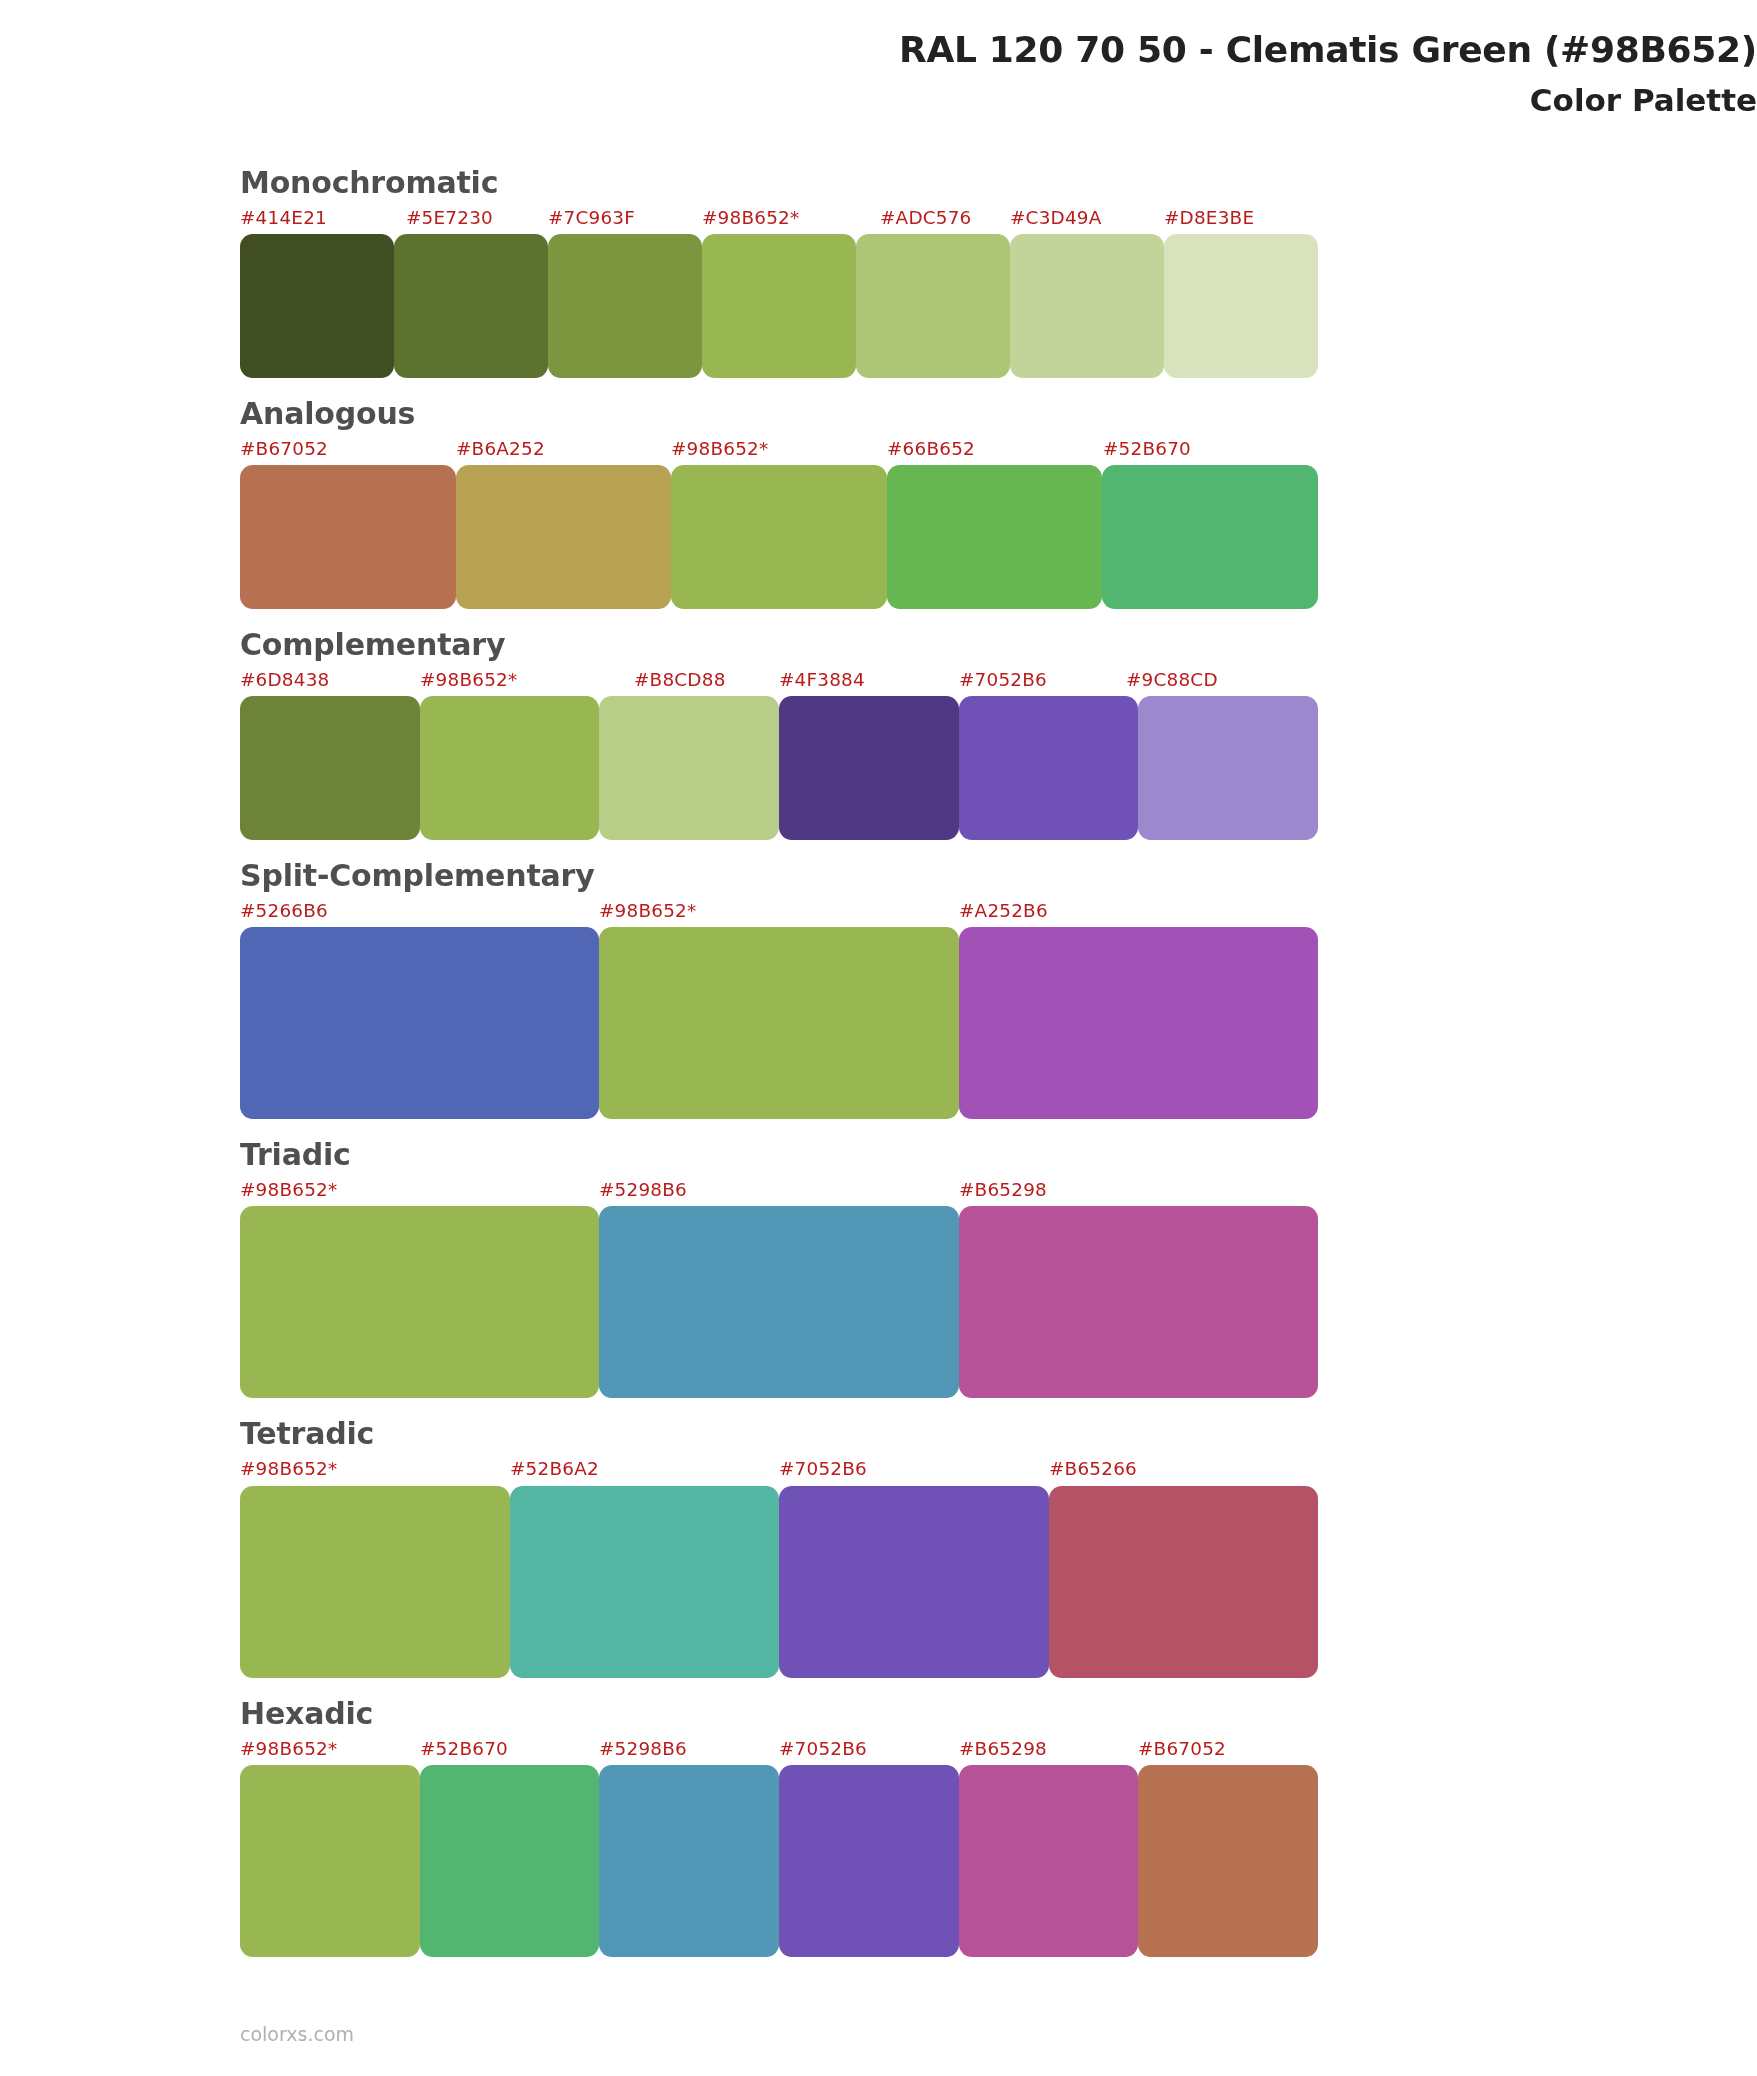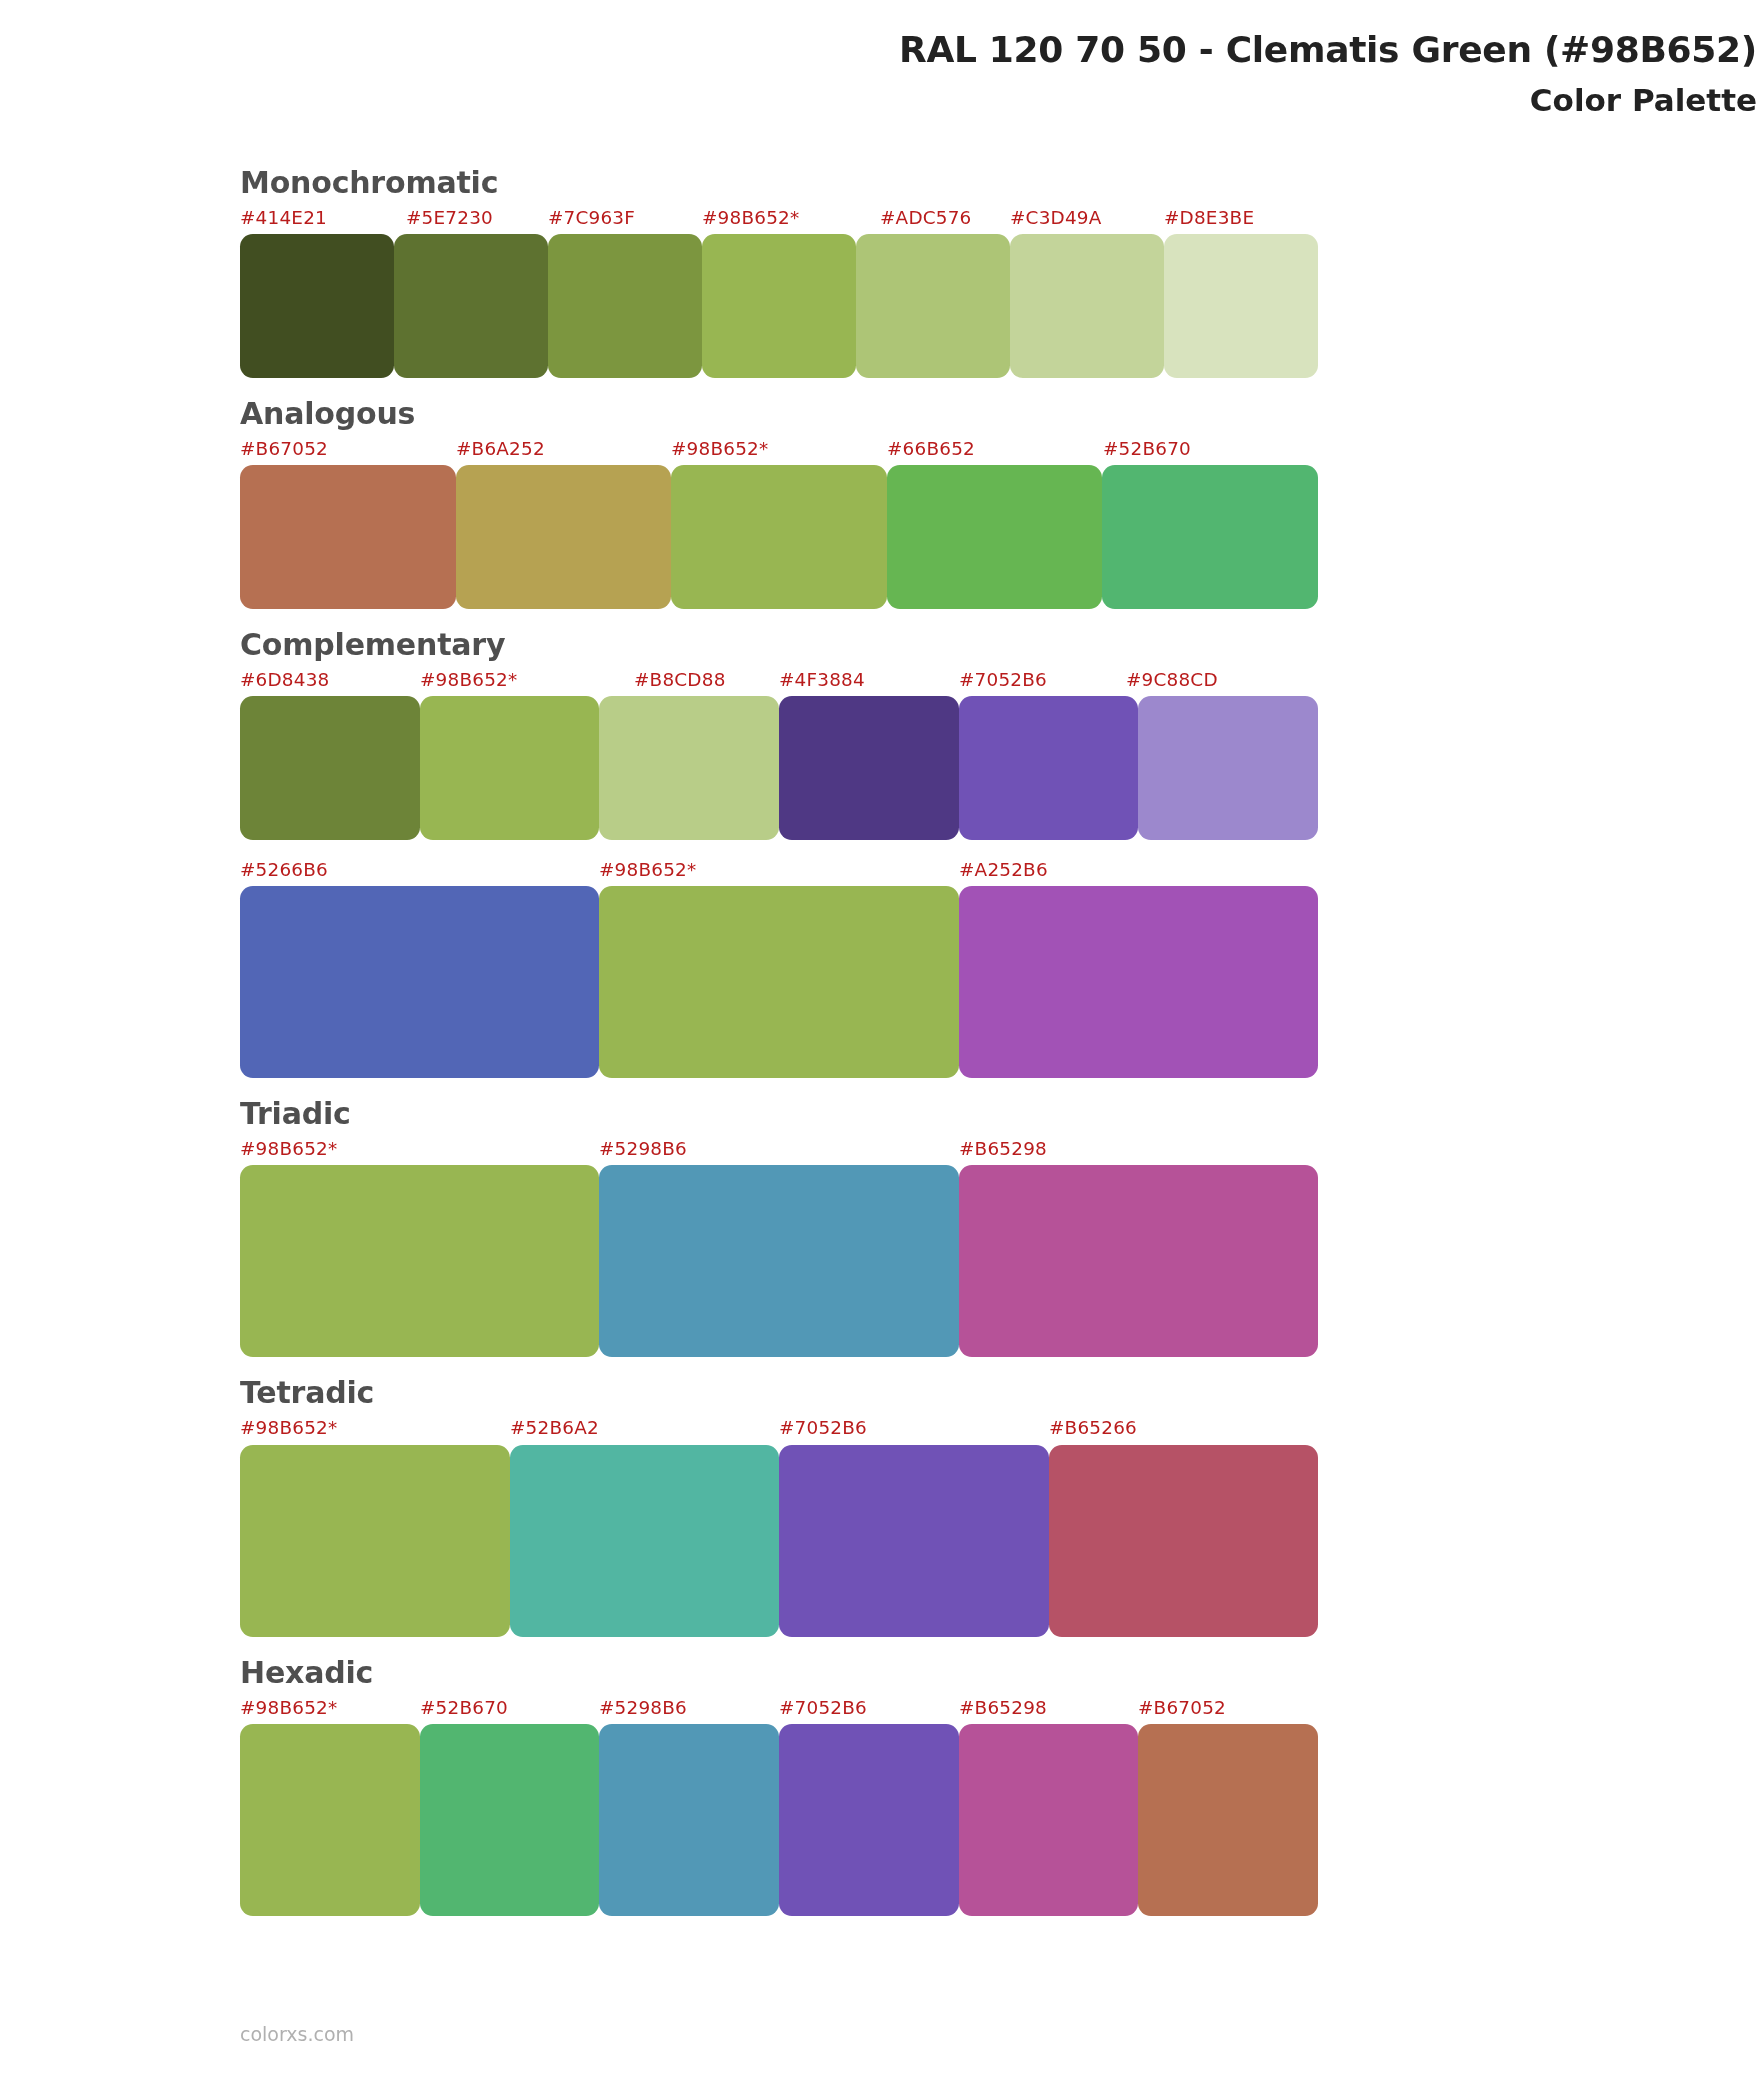--- a/index.html
+++ b/index.html
@@ -167,20 +167,21 @@
         <div class="swatch-row">
           <div class="swatch" title="#6D8438" style="background: rgb(109, 132, 56);"></div>
           <div class="swatch" title="#98B652*" style="background: rgb(152, 182, 82);"></div>
           <div class="swatch" title="#B8CD88" style="background: rgb(184, 205, 136);"></div>
           <div class="swatch" title="#4F3884" style="background: rgb(79, 56, 132);"></div>
           <div class="swatch" title="#7052B6" style="background: rgb(112, 82, 182);"></div>
           <div class="swatch" title="#9C88CD" style="background: rgb(156, 136, 205);"></div>
         </div>
       </div>
       <div class="section" data-h="tall">
+        <div class="section-title">Split-Complementary</div>
         <div class="swatch-labels">
           <span class="swatch-label" style="left: 0px;">#5266B6</span>
           <span class="swatch-label" style="left: 359px;">#98B652*</span>
           <span class="swatch-label" style="left: 719px;">#A252B6</span>
         </div>
         <div class="swatch-row">
           <div class="swatch" title="#5266B6" style="background: rgb(82, 102, 182);"></div>
           <div class="swatch" title="#98B652*" style="background: rgb(152, 182, 82);"></div>
           <div class="swatch" title="#A252B6" style="background: rgb(162, 82, 182);"></div>
         </div>

